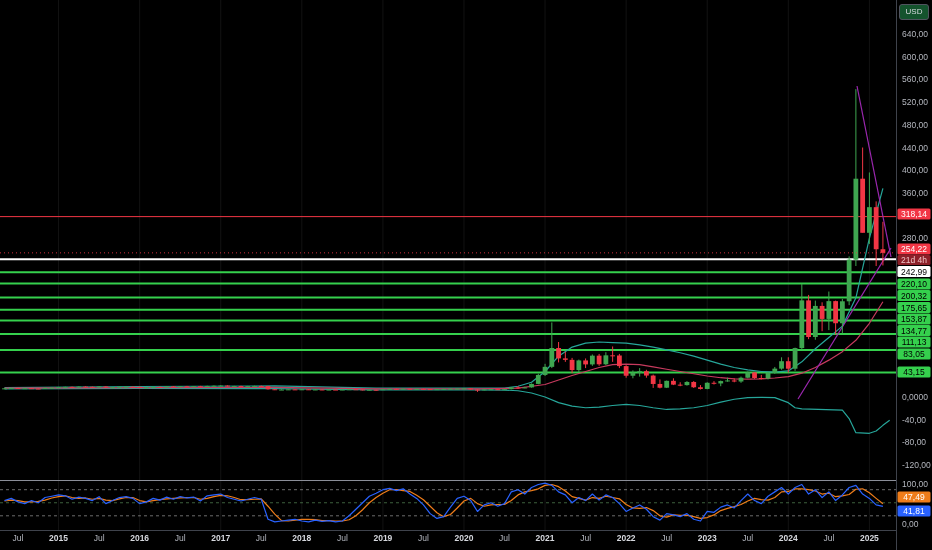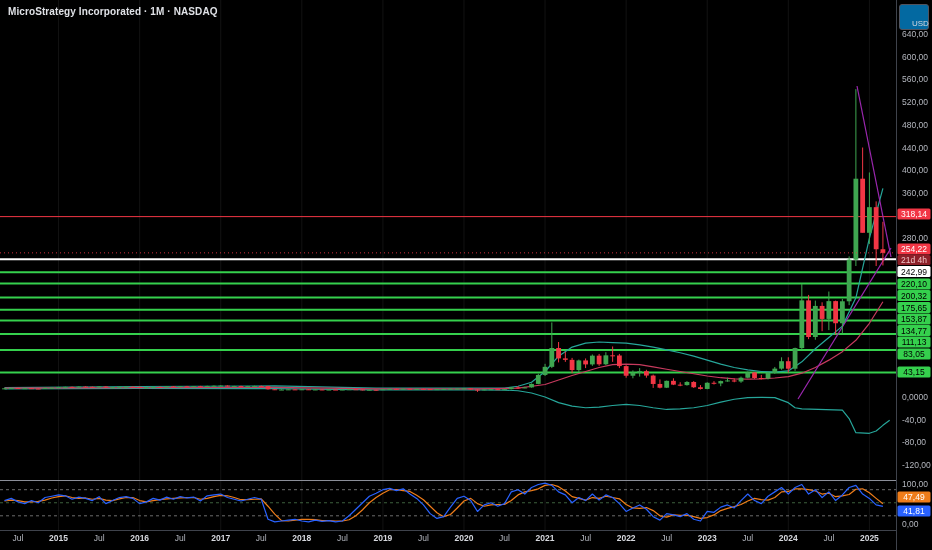--- a/index.html
+++ b/index.html
@@ -1,24 +1,24 @@
 <!DOCTYPE html>
 <html><head>
 <meta charset="utf-8">
 <style>
   html,body{margin:0;padding:0;background:#000;}
   .app{position:relative;width:932px;height:550px;background:#000;overflow:hidden;
        font-family:"Liberation Sans",sans-serif;}
   svg{position:absolute;left:0;top:0;}
   .legend{position:absolute;left:8px;top:6px;font-size:10px;font-weight:600;
           color:#dfe1e6;letter-spacing:.1px;cursor:pointer;z-index:5;}
-  .usd-btn{position:absolute;right:3px;top:4px;width:30px;height:16px;background:#0369a1;
+  .usd-btn{position:absolute;right:3px;top:4px;width:30px;height:16px;background:#14532d;
            border:1px solid #50535e;border-radius:3px;color:#d8dae0;font-size:8px;
            font-family:"Liberation Sans",sans-serif;line-height:14px;text-align:center;
-           padding:12px;cursor:pointer;z-index:5;}
+           padding:0;cursor:pointer;z-index:5;}
 </style>
 </head>
 <body>
 
 <div class="app">
   <svg id="chart" width="932" height="550" viewBox="0 0 932 550">
       <rect x="0" y="0" width="932" height="550" fill="#000000"></rect>
       <line x1="58.556" y1="0" x2="58.556" y2="530" stroke="rgba(255,255,255,0.07)" stroke-width="1"></line>
       <line x1="139.64" y1="0" x2="139.64" y2="530" stroke="rgba(255,255,255,0.07)" stroke-width="1"></line>
       <line x1="220.724" y1="0" x2="220.724" y2="530" stroke="rgba(255,255,255,0.07)" stroke-width="1"></line>
@@ -382,15 +382,14 @@
         <text x="585.602" y="541" text-anchor="middle" font-size="8.5" font-family="Liberation Sans, sans-serif" font-weight="normal" fill="#b4b7bf">Jul</text>
         <text x="626.144" y="541" text-anchor="middle" font-size="8.5" font-family="Liberation Sans, sans-serif" font-weight="bold" fill="#d6d8de">2022</text>
         <text x="666.6859999999999" y="541" text-anchor="middle" font-size="8.5" font-family="Liberation Sans, sans-serif" font-weight="normal" fill="#b4b7bf">Jul</text>
         <text x="707.228" y="541" text-anchor="middle" font-size="8.5" font-family="Liberation Sans, sans-serif" font-weight="bold" fill="#d6d8de">2023</text>
         <text x="747.77" y="541" text-anchor="middle" font-size="8.5" font-family="Liberation Sans, sans-serif" font-weight="normal" fill="#b4b7bf">Jul</text>
         <text x="788.312" y="541" text-anchor="middle" font-size="8.5" font-family="Liberation Sans, sans-serif" font-weight="bold" fill="#d6d8de">2024</text>
         <text x="828.8539999999999" y="541" text-anchor="middle" font-size="8.5" font-family="Liberation Sans, sans-serif" font-weight="normal" fill="#b4b7bf">Jul</text>
         <text x="869.396" y="541" text-anchor="middle" font-size="8.5" font-family="Liberation Sans, sans-serif" font-weight="bold" fill="#d6d8de">2025</text>
       </g>
     </svg>
-  <div class="legend">MicroStrategy Incorporated · 1M · NASDAQ</div>
   <button class="usd-btn">USD</button>
 </div>
 
 </body></html>

